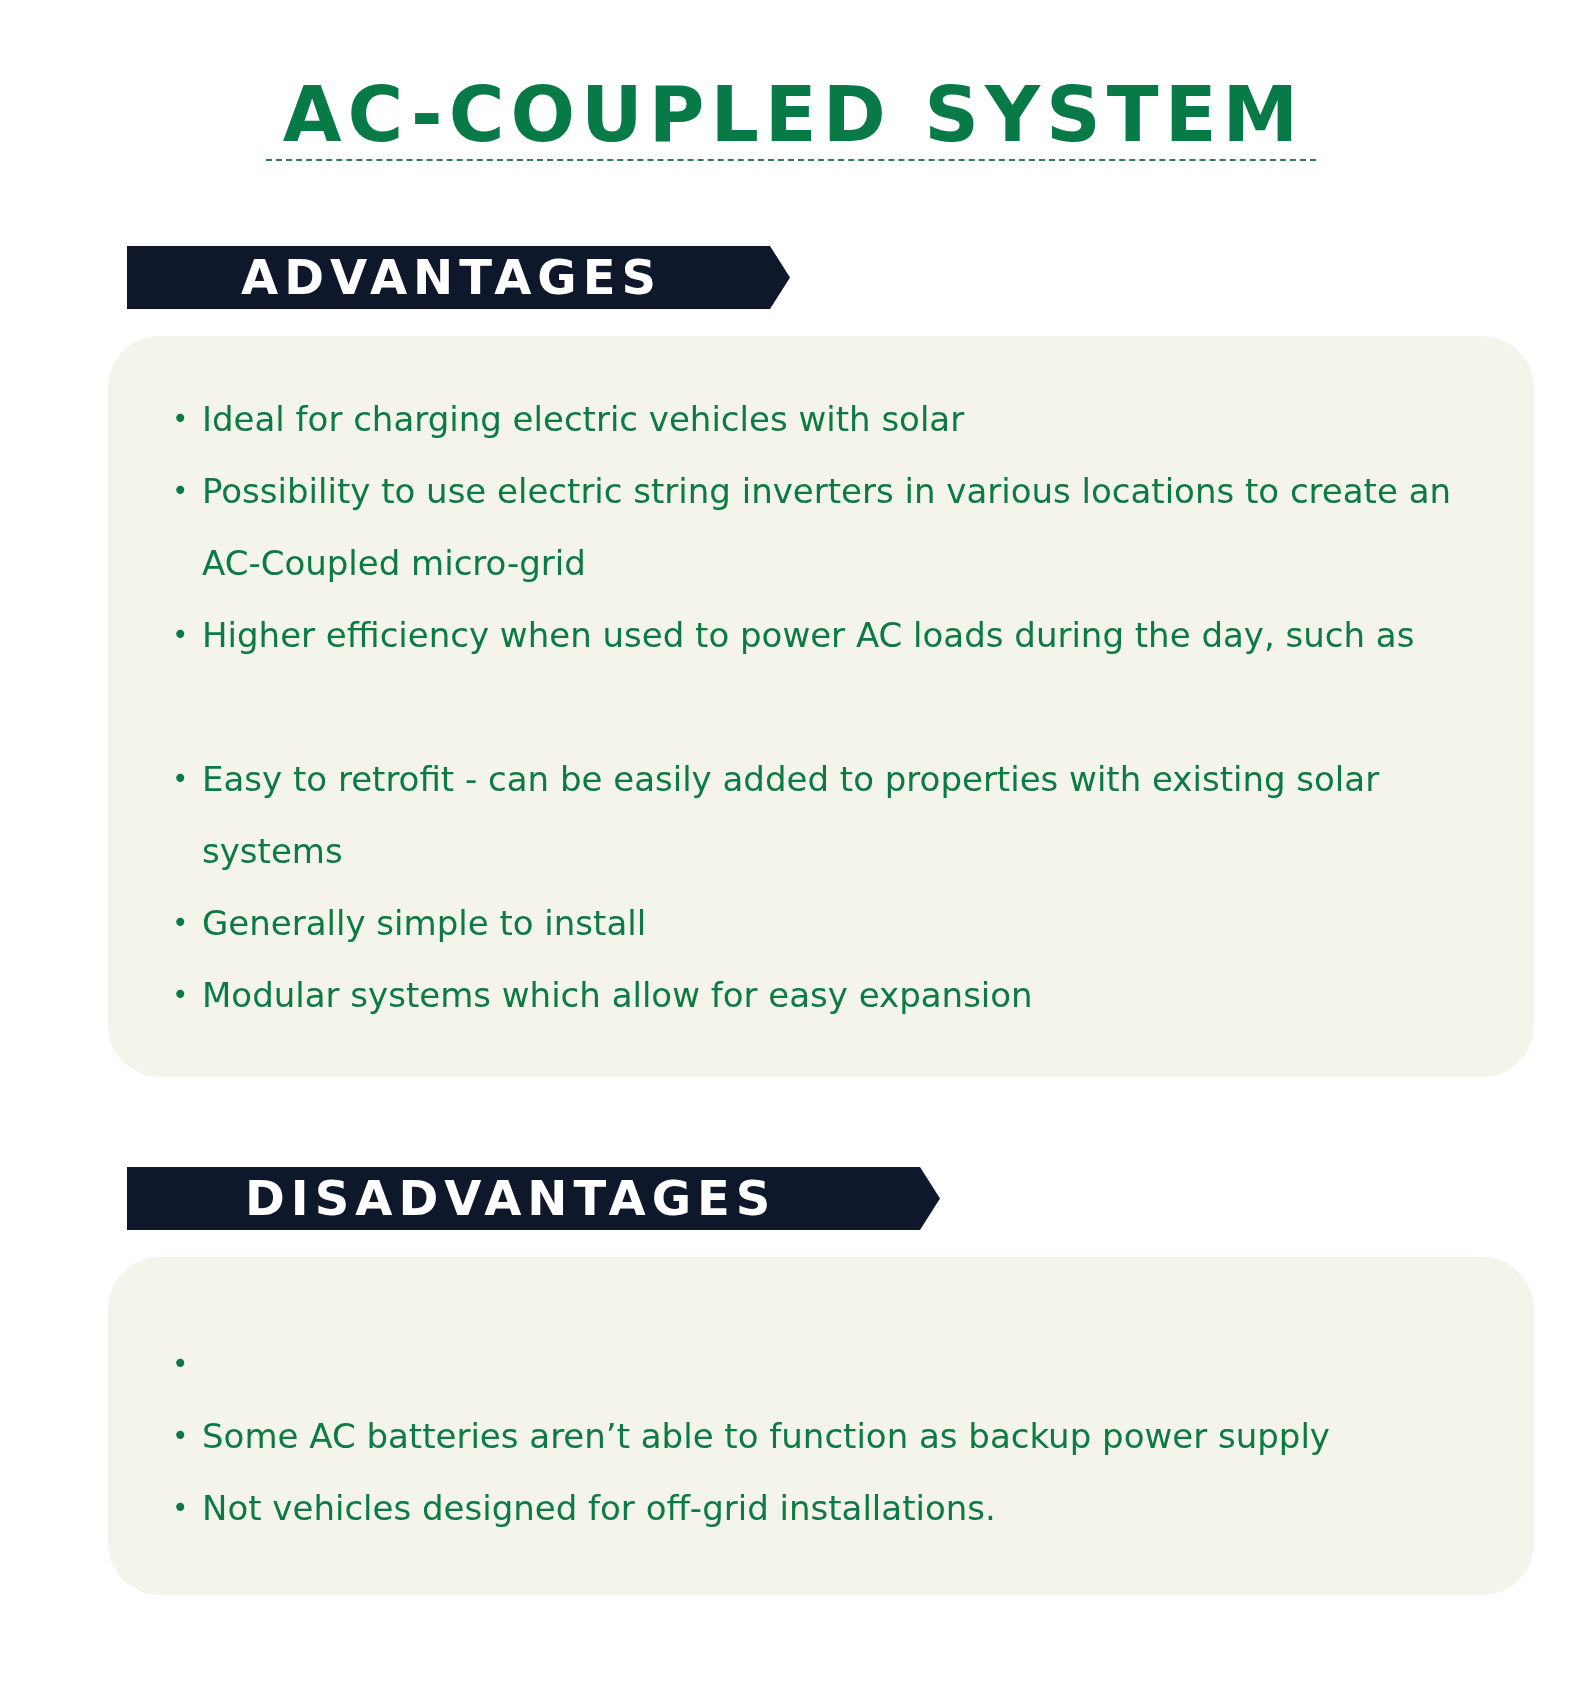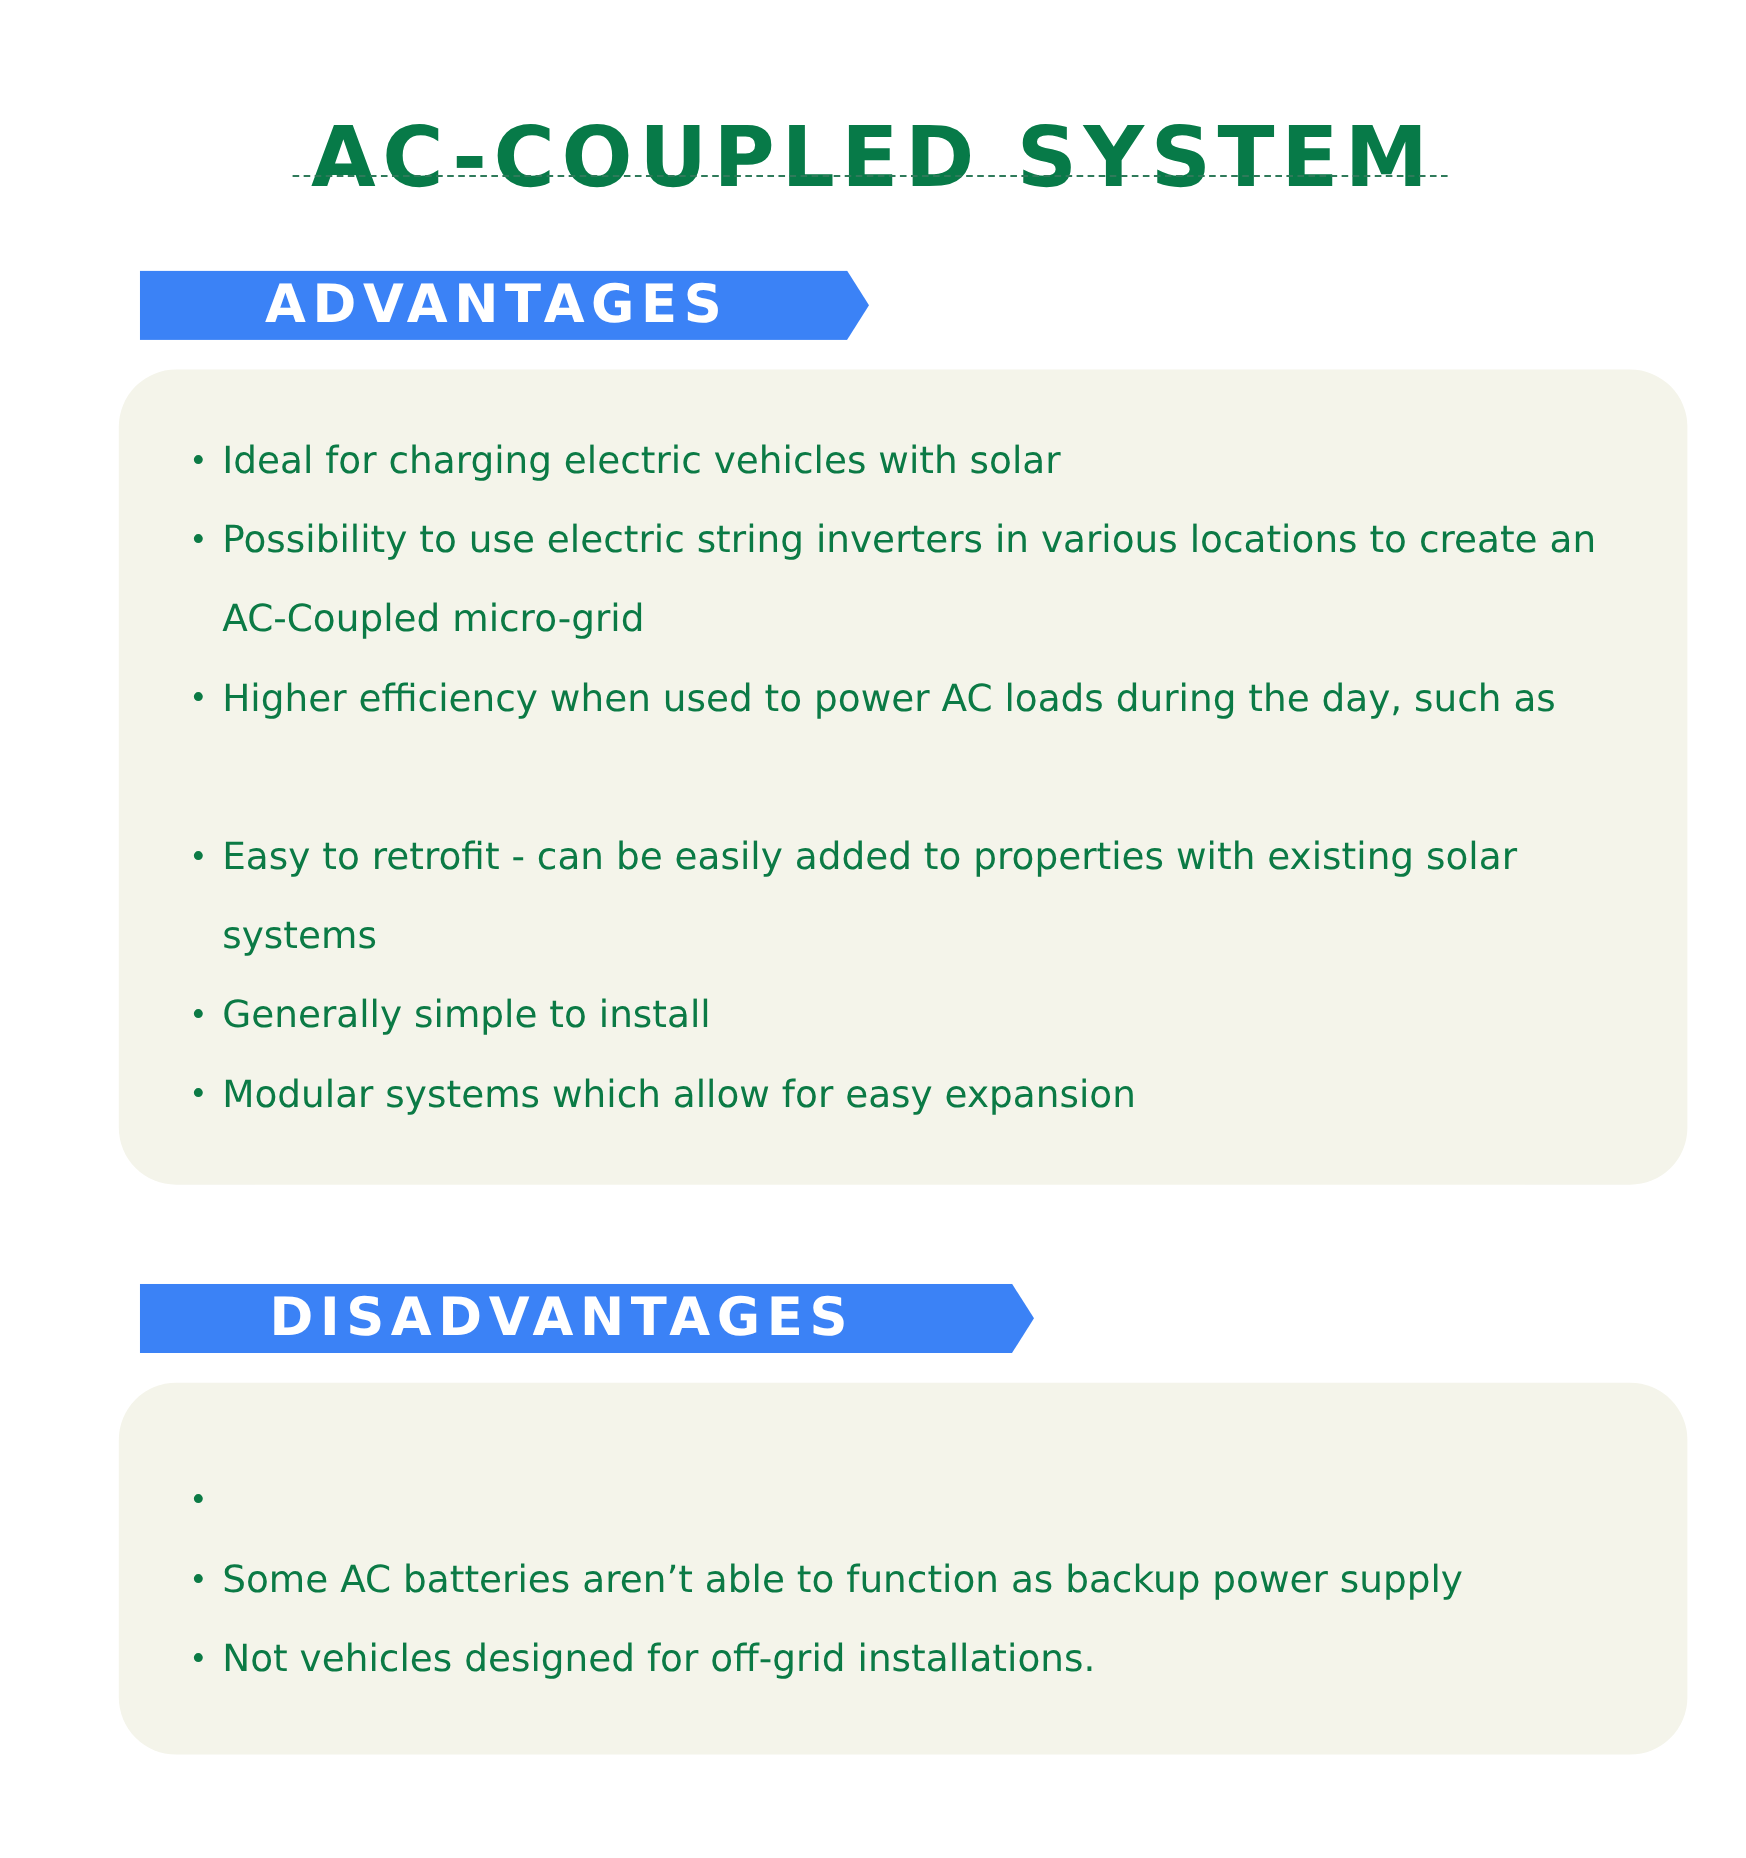--- a/index.html
+++ b/index.html
@@ -1,19 +1,19 @@
 <!DOCTYPE html>
 <html><head>
 <meta charset="utf-8">
 <style>
   html, body { margin:0; padding:0; background:#ffffff; }
   body { width:1587px; height:1689px; position:relative; overflow:hidden; font-family:"DejaVu Sans", sans-serif; }
-  .title { position:absolute; left:0; width:1587px; top:70px; text-align:center; color:#077a48; font-family:"DejaVu Sans", sans-serif; font-weight:bold; font-size:76px; letter-spacing:6px; line-height:90px;margin-top:28px; }
+  .title { position:absolute; left:0; width:1587px; top:70px; text-align:center; color:#077a48; font-family:"DejaVu Sans", sans-serif; font-weight:bold; font-size:76px; letter-spacing:6px; line-height:90px; }
   .rule { position:absolute; left:266px; width:1050px; top:159px; border-top:2px dashed #2f7a5a; height:0; }
-  .banner { position:absolute; left:127px; height:63px; background:#3b82f6; clip-path:polygon(0 0, calc(100% - 20px) 0, 100% 50%, calc(100% - 20px) 100%, 0 100%); }
+  .banner { position:absolute; left:127px; height:63px; background:#0f172a; clip-path:polygon(0 0, calc(100% - 20px) 0, 100% 50%, calc(100% - 20px) 100%, 0 100%); }
   .banner span { position:absolute; color:#ffffff; font-family:"DejaVu Sans", sans-serif; font-weight:bold; font-size:48px; letter-spacing:6px; line-height:63px; top:0; }
   .card { position:absolute; left:108px; width:1426px; background:#f4f4ea; border-radius:52px; }
   ul.items { list-style:none; margin:0; padding:0; position:absolute; left:0; top:0; width:100%; }
   ul.items li { position:absolute; left:94px; width:1320px; color:#0b7a45; font-family:"DejaVu Sans", sans-serif; font-size:34px; line-height:72px; }
   ul.items li .bullet { position:absolute; left:-30px; top:0; font-size:28px; }
 </style>
 </head>
 <body>
 
 <div class="title">AC-COUPLED SYSTEM</div>

